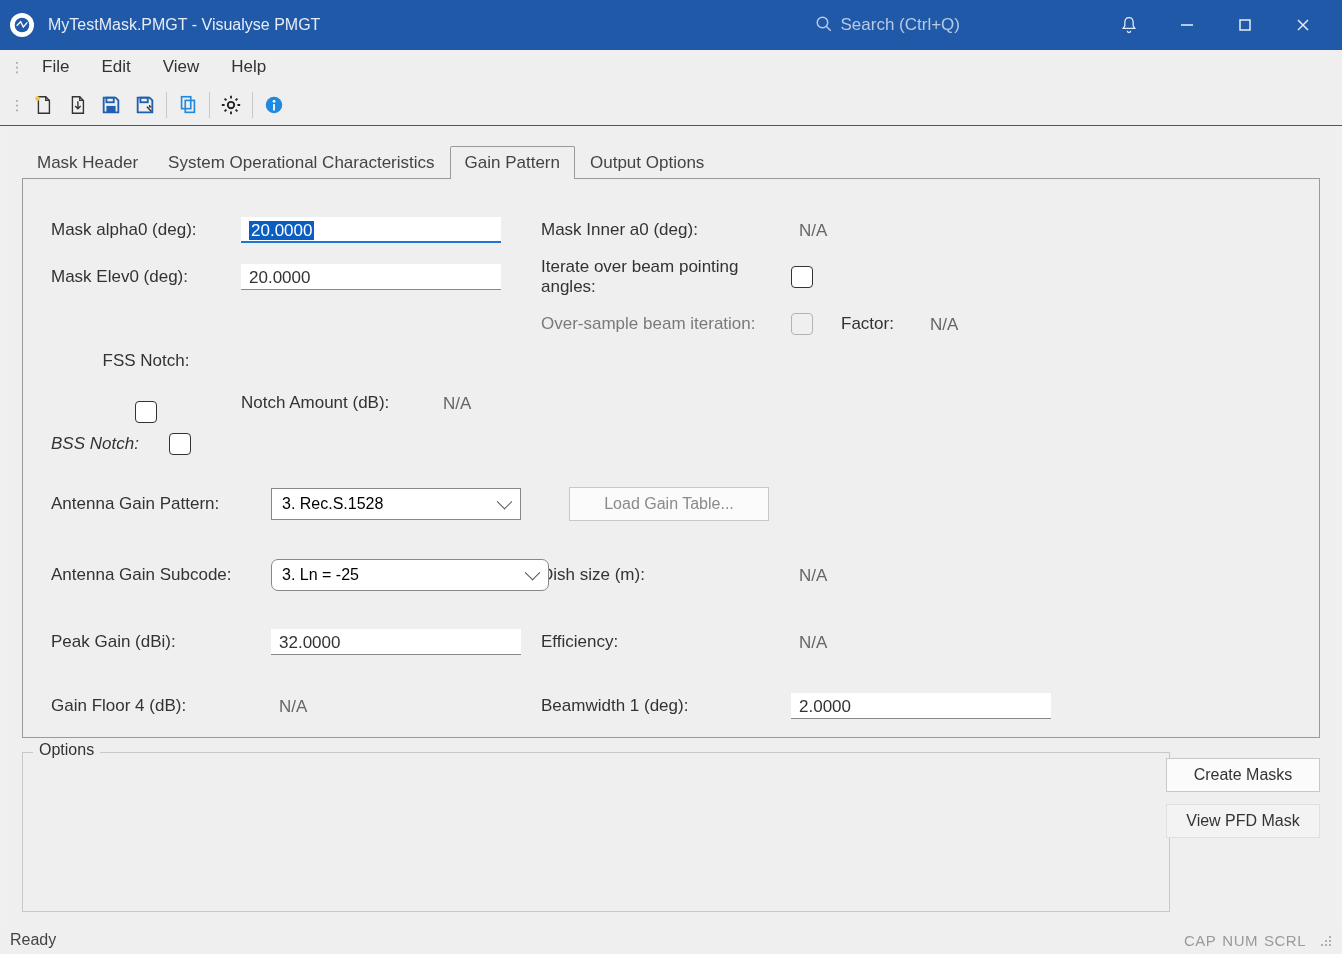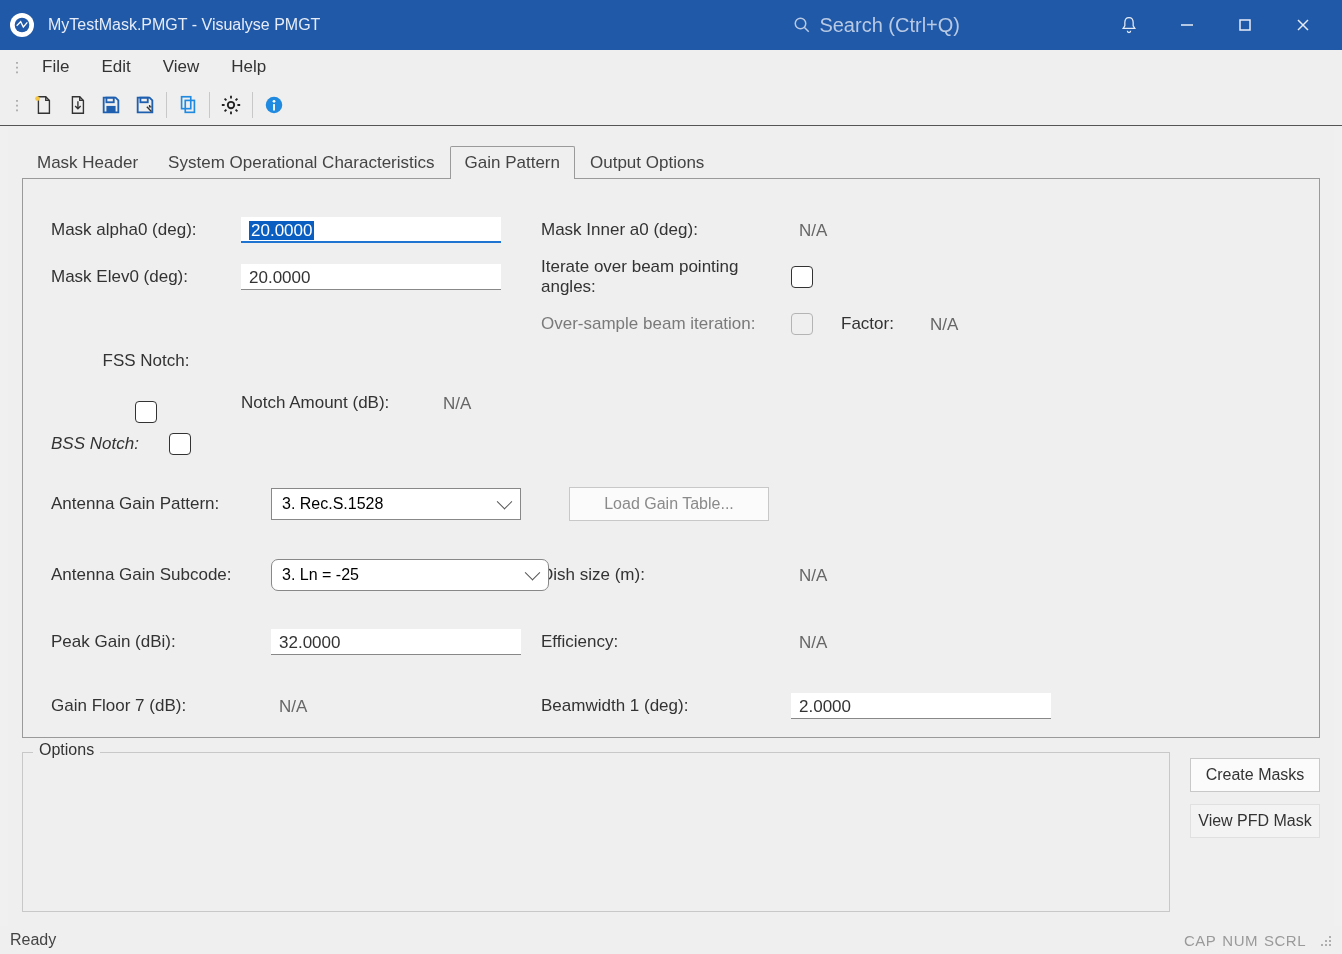--- a/index.html
+++ b/index.html
@@ -11,22 +11,22 @@
     display: flex; align-items: center; padding: 0 10px;
   }
   .titlebar .app-icon {
     width: 24px; height: 24px; border-radius: 12px; background: #fff;
     margin-right: 14px; display: flex; align-items: center; justify-content: center;
   }
   .titlebar .app-icon svg { width: 16px; height: 16px; }
   .titlebar .title { font-size: 16px; color: #e6ecf7; flex: 0 0 auto; }
   .titlebar .spacer-left { flex: 1 1 auto; }
   .search-wrap {
-    display: flex; align-items: center; gap: 8px; color: #b8c9e4;
-    font-size: 20px; margin-right: 140px;
+    display: flex; align-items: flex-start; gap: 8px; color: #b8c9e4;
+    font-size: 17px; margin-right: 140px;
   }
   .search-wrap svg { width: 18px; height: 18px; stroke: #b8c9e4; fill: none; }
   .sysbtns { display: flex; align-items: center; gap: 0; }
   .sysbtn {
     width: 58px; height: 50px; display: flex; align-items: center; justify-content: center;
     color: #e6ecf7;
   }
   .sysbtn svg { width: 16px; height: 16px; stroke: #e6ecf7; fill: none; stroke-width: 1.5; }
   .bell svg { width: 20px; height: 20px; }
 
@@ -104,21 +104,21 @@
     height: 160px; background: #efefef;
   }
   .status-group .legend {
     position: absolute; top: -12px; left: 10px; background: #efefef; padding: 0 6px;
     font-size: 16px; color: #333;
   }
   .side-buttons {
     position: absolute; right: -2px; top: -4px; display: flex; flex-direction: column; gap: 12px;
     background: #efefef; padding-left: 14px;
   }
-  .side-buttons .btn { width: 130px; white-space: nowrap; font-size: 16px; }
+  .side-buttons .btn { width: 154px; white-space: nowrap; font-size: 16px; }
 
   
   .statusbar {
     position: absolute; left: 0; right: 0; bottom: 0; height: 28px;
     background: #efefef; border-top: 0; display: flex; align-items: center;
     padding: 0 10px; font-size: 16px; color: #444; justify-content: space-between;
   }
   .statusbar .indicators { color: #9a9a9a; font-size: 15px; letter-spacing: 0.5px; display: flex; gap: 6px; align-items: center; }
   .resize-grip { width: 14px; height: 14px; margin-left: 6px; }
 </style>
@@ -308,21 +308,21 @@
       <div class="lbl">Peak Gain (dBi):</div>
       <div style="margin-left:30px;">
           <div class="field" style="width:250px;">32.0000</div>
         </div>
       <div></div>
       <div class="lbl">Efficiency:</div>
       <div class="field disabled">N/A</div>
 
       <div style="grid-column:1 / span 5; height:10px;"></div>
 
-      <div class="lbl">Gain Floor 7 (dB):</div>
+      <div class="lbl">Gain Floor 4 (dB):</div>
       <div style="margin-left:30px;">
           <div class="field disabled" style="width:250px;">N/A</div>
         </div>
       <div></div>
       <div class="lbl">Beamwidth 1 (deg):</div>
       <div class="field">2.0000</div>
 
       <div style="grid-column:1 / span 5; height:10px;"></div>
 
       <div class="lbl">Gain Floor 2 (dB):</div>

